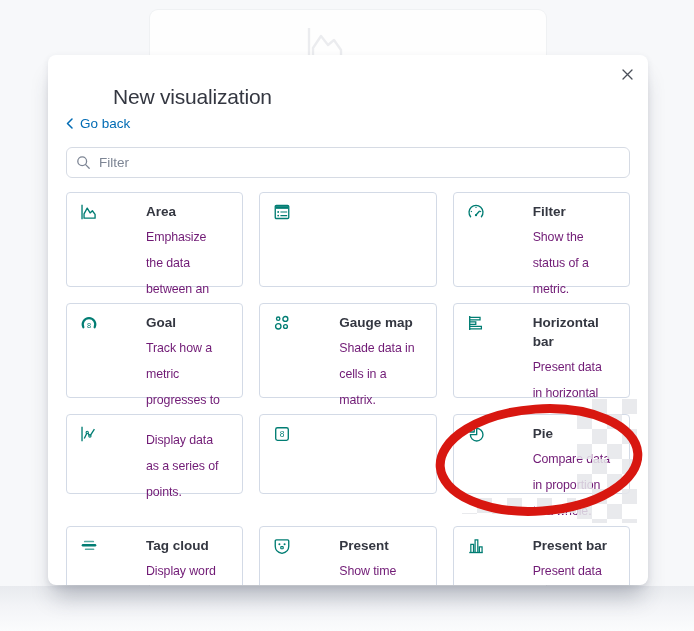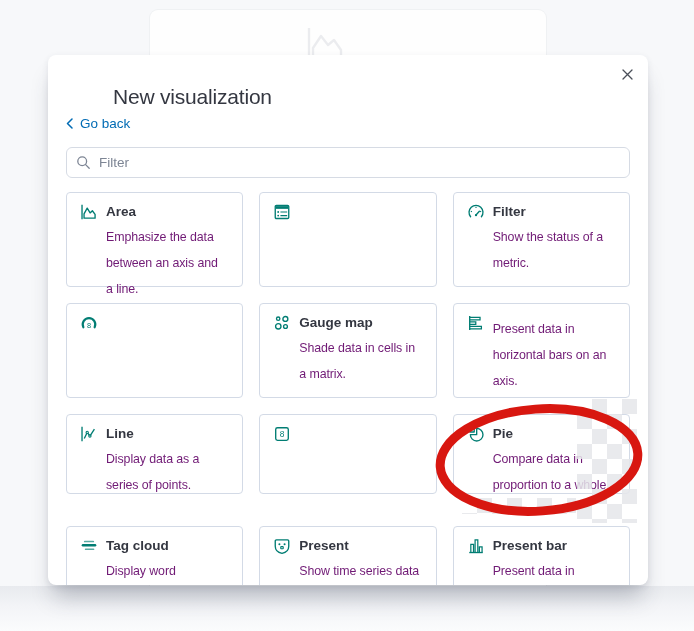--- a/index.html
+++ b/index.html
@@ -59,20 +59,21 @@
     margin-top:14px;
     display:grid; grid-template-columns:repeat(3,1fr);
     grid-template-rows:95px 95px 96px 95px;
     column-gap:16px; row-gap:16px;
   }
   .viz-card {
     border:1px solid #d3dae6; border-radius:4px; background:#fff;
     padding:9px 16px 9px 13px;
     display:grid; grid-template-columns:26px 1fr; align-items:start;
     cursor:pointer;
+    gap:40px;
   }
   .viz-grid .viz-card:nth-child(7),
   .viz-grid .viz-card:nth-child(8),
   .viz-grid .viz-card:nth-child(9) { height:80px; }
   .viz-icon { width:18px; height:18px; margin-top:1px; display:block; }
   .viz-title { font-size:13.5px; font-weight:700; color:#343741; line-height:19px; }
   .viz-desc {
     font-size:12.4px; letter-spacing:-.1px; color:#701a75; line-height:26px;
     margin-top:3px;
   }
@@ -159,51 +160,55 @@
     <div class="viz-text">
       <div class="viz-title">Filter</div>
       <div class="viz-desc">Show the status of a metric.</div>
     </div>
   </div>
       <div class="viz-card">
     <span class="viz-icon"><svg width="18" height="18" viewBox="0 0 16 16">
             <path d="M3 11.8a5.6 5.6 0 1 1 10 0" fill="none" stroke="#017d73" stroke-width="1.9" stroke-linecap="round"></path>
             <text x="8" y="12.6" text-anchor="middle" font-size="6.6" font-family="Liberation Sans,sans-serif" fill="#017d73">8</text>
           </svg></span>
+    <div class="viz-text">
+      <div class="viz-title">Goal</div>
+      <div class="viz-desc">Track how a metric progresses to a goal.</div>
+    </div>
   </div>
       <div class="viz-card">
     <span class="viz-icon"><svg width="18" height="18" viewBox="0 0 16 16">
             <circle cx="4.6" cy="4.2" r="1.5" fill="none" stroke="#017d73" stroke-width="1.2"></circle>
             <circle cx="11" cy="4.4" r="2.2" fill="none" stroke="#017d73" stroke-width="1.2"></circle>
             <circle cx="4.7" cy="10.9" r="2.4" fill="none" stroke="#017d73" stroke-width="1.2"></circle>
             <circle cx="11.1" cy="11.1" r="1.7" fill="none" stroke="#017d73" stroke-width="1.2"></circle>
           </svg></span>
     <div class="viz-text">
       <div class="viz-title">Gauge map</div>
       <div class="viz-desc">Shade data in cells in a matrix.</div>
     </div>
   </div>
       <div class="viz-card">
     <span class="viz-icon"><svg width="18" height="18" viewBox="0 0 16 16">
             <path d="M2.4 1.8v12.4" stroke="#017d73" stroke-width="1.2"></path>
             <path d="M2.4 3h9.2v2.3H2.4M2.4 7h5.4v2.3H2.4M2.4 11h10.4v2.3H2.4" fill="none" stroke="#017d73" stroke-width="1.1"></path>
           </svg></span>
     <div class="viz-text">
+      <div class="viz-title">Horizontal bar</div>
       <div class="viz-desc">Present data in horizontal bars on an axis.</div>
     </div>
   </div>
       <div class="viz-card">
     <span class="viz-icon"><svg width="18" height="18" viewBox="0 0 16 16">
             <path d="M1.8 1.5v13" stroke="#017d73" stroke-width="1.2"></path>
             <path d="M3.8 12 6.4 6.6 8.8 9.8 12.8 3.6" fill="none" stroke="#017d73" stroke-width="1.2" stroke-linejoin="round"></path>
             <circle cx="6.4" cy="6.6" r="1" fill="#fff" stroke="#017d73" stroke-width="1"></circle>
             <circle cx="8.8" cy="9.8" r="1" fill="#fff" stroke="#017d73" stroke-width="1"></circle>
           </svg></span>
     <div class="viz-text">
-      <div class="viz-title">Line</div>
       <div class="viz-desc">Display data as a series of points.</div>
     </div>
   </div>
       <div class="viz-card">
     <span class="viz-icon"><svg width="18" height="18" viewBox="0 0 16 16">
             <rect x="2.4" y="2.4" width="11.2" height="11.2" rx="1.6" fill="none" stroke="#017d73" stroke-width="1.2"></rect>
             <text x="8" y="11" text-anchor="middle" font-size="7.4" font-family="Liberation Sans,sans-serif" fill="#017d73">8</text>
           </svg></span>
   </div>
       <div class="viz-card">

